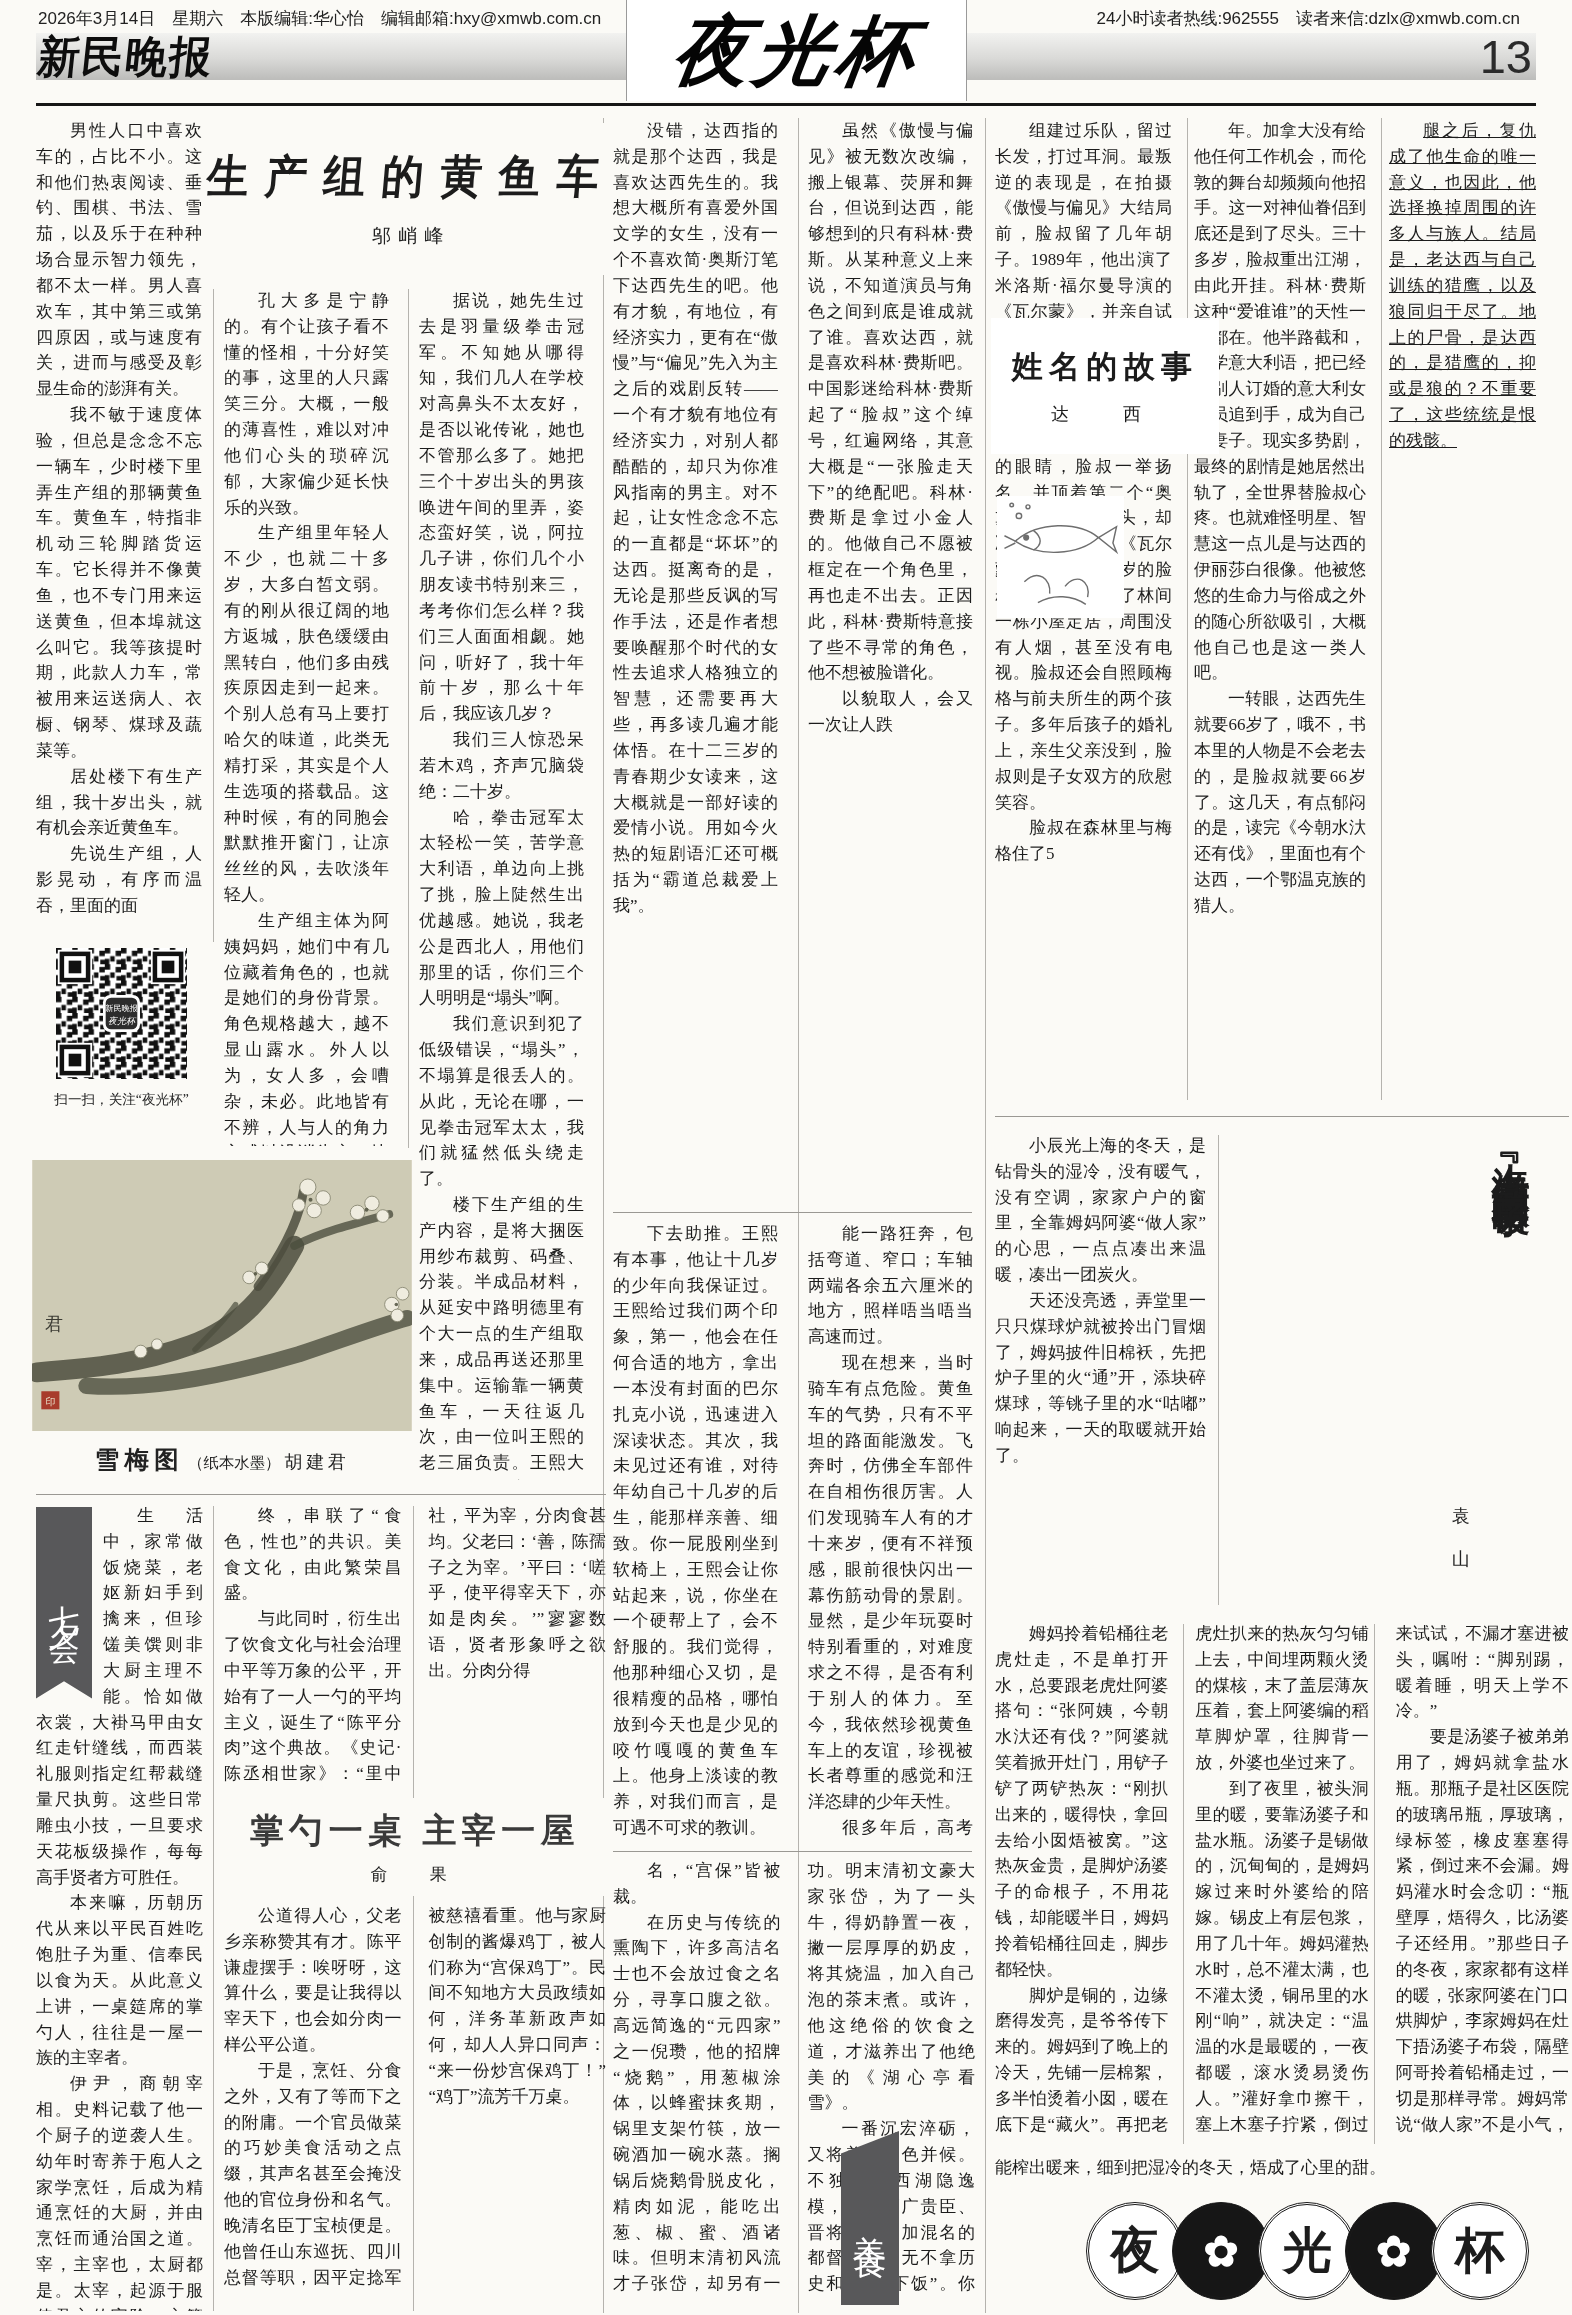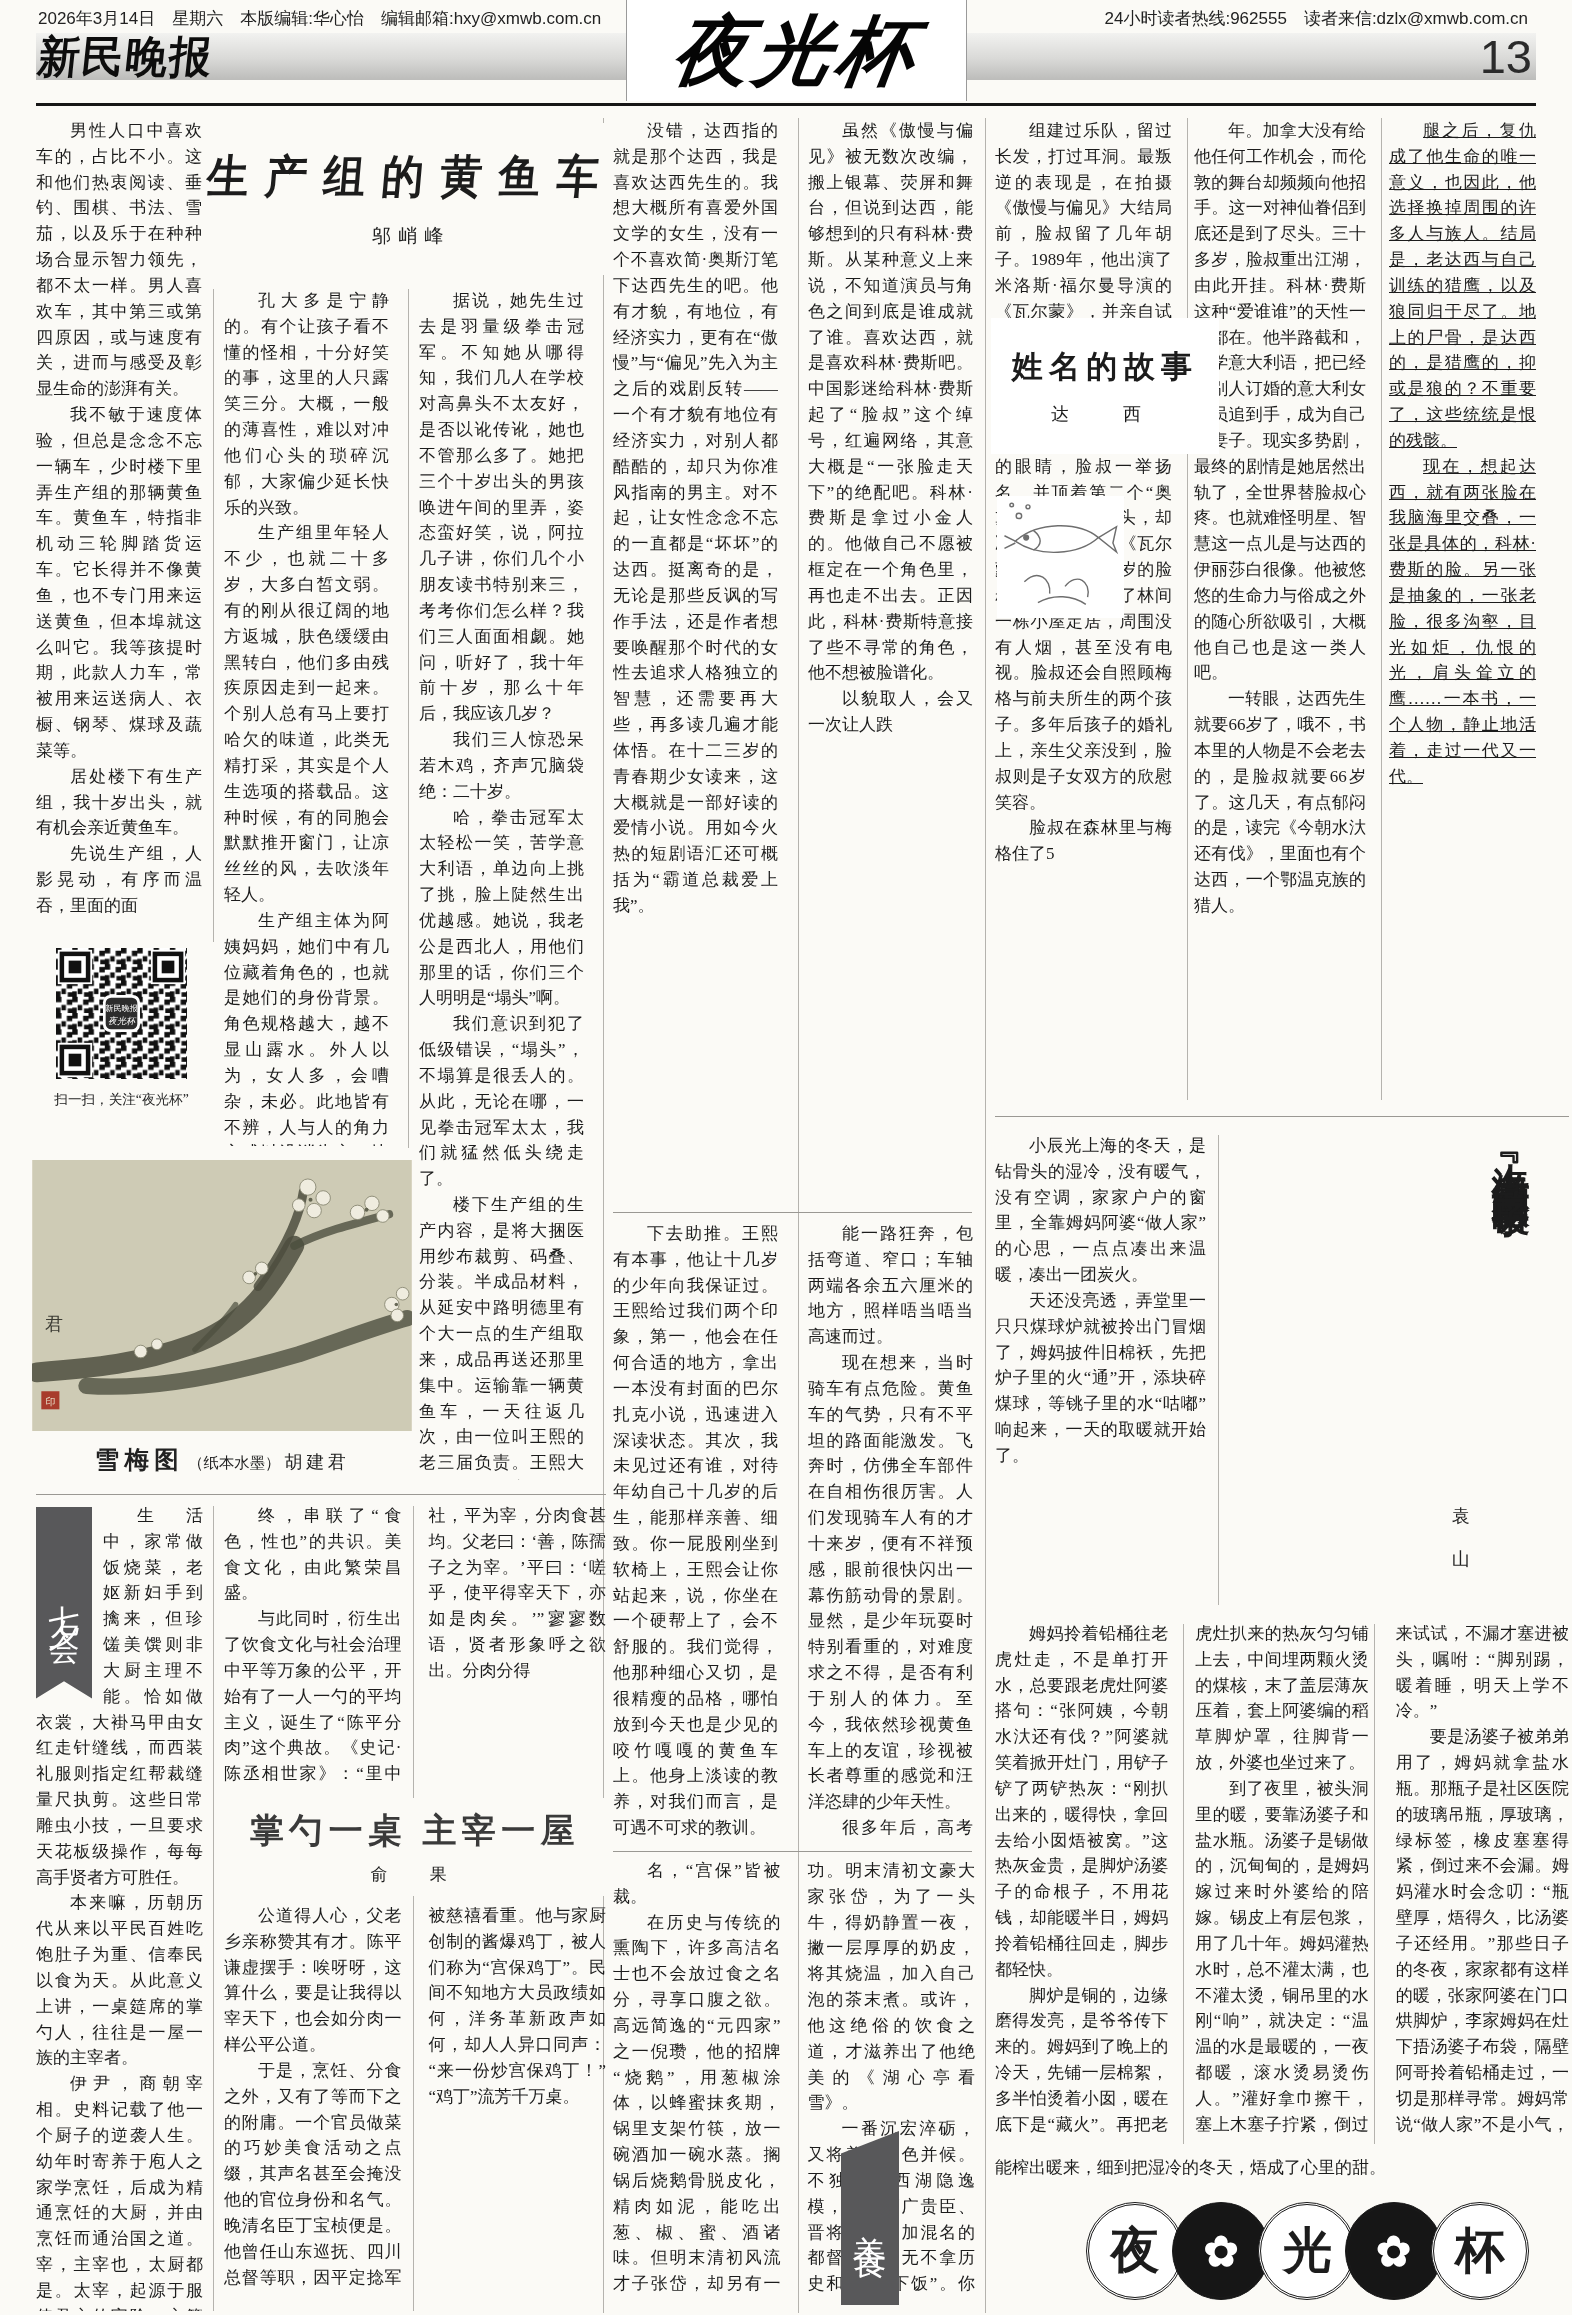--- a/index.html
+++ b/index.html
@@ -55,21 +55,21 @@
   .flogo{display:flex;align-items:center;}
   .fl-circle{width:92px;height:92px;border-radius:50%;border:3.6px double #1a1a1a;background:#fff;display:flex;align-items:center;justify-content:center;font-size:49px;font-weight:900;font-family:"DejaVu Serif",serif;margin-left:-11.8px;flex:0 0 auto;}
   .fl-circle:first-child{margin-left:0;}
   .fl-circle.dark{background:#161616;color:#fff;font-size:42px;}
   .lastline{font-size:17px;line-height:1.5;}
 </style>
 </head>
 <body>
 
 <div class="abs hdr-line" style="left:38px;">2026年3月14日　星期六　本版编辑:华心怡　编辑邮箱:hxy@xmwb.com.cn</div>
-<div class="abs hdr-line" style="right:44px;text-align:center;">24小时读者热线:962555　读者来信:dzlx@xmwb.com.cn</div>
+<div class="abs hdr-line" style="right:52px;text-align:center;">24小时读者热线:962555　读者来信:dzlx@xmwb.com.cn</div>
 <div class="abs hdr-band" style="left:36px;width:590px;"></div>
 <div class="abs hdr-band" style="left:965px;width:571px;"></div>
 <div class="abs nmwb-logo">新民晚报</div>
 <div class="abs masthead-box">
   <span class="masthead">夜光杯</span>
 </div>
 <div class="abs pagenum">13</div>
 <div class="abs hdr-rule"></div>
 
 <div class="abs vrule" style="left:213px;top:289px;height:653px;"></div>
@@ -209,21 +209,20 @@
 <div class="abs txt" style="left:995px;top:118px;width:177px;height:982px;">
     <p>组建过乐队，留过长发，打过耳洞。最叛逆的表现是，在拍摄《傲慢与偏见》大结局前，脸叔留了几年胡子。1989年，他出演了米洛斯·福尔曼导演的《瓦尔蒙》，并亲自试镜定下了这个角色。脸叔在片场遇到了梅格。梅格的父亲是第二代华裔，祖籍广东。身材娇小的梅格有一双小鹿般的眼睛，脸叔一举扬名，并顶着第二个“奥黛丽·赫本”的名头，却决定早早退隐。《瓦尔蒙》一拍完，29岁的脸叔与梅格恋爱到了林间一栋小屋定居，周围没有人烟，甚至没有电视。脸叔还会自照顾梅格与前夫所生的两个孩子。多年后孩子的婚礼上，亲生父亲没到，脸叔则是子女双方的欣慰笑容。</p>
     <p>脸叔在森林里与梅格住了5</p>
   </div>
 <div class="abs txt" style="left:1194px;top:118px;width:172px;height:982px;">
     <p>年。加拿大没有给他任何工作机会，而伦敦的舞台却频频向他招手。这一对神仙眷侣到底还是到了尽头。三十多岁，脸叔重出江湖，由此开挂。科林·费斯这种“爱谁谁”的天性一直都在。他半路截和，苦学意大利语，把已经与别人订婚的意大利女演员追到手，成为自己的妻子。现实多势剧，最终的剧情是她居然出轨了，全世界替脸叔心疼。也就难怪明星、智慧这一点儿是与达西的伊丽莎白很像。他被悠悠的生命力与俗成之外的随心所欲吸引，大概他自己也是这一类人吧。</p>
     <p>一转眼，达西先生就要66岁了，哦不，书本里的人物是不会老去的，是脸叔就要66岁了。这几天，有点郁闷的是，读完《今朝水汏还有伐》，里面也有个达西，一个鄂温克族的猎人。</p>
   </div>
 <div class="abs txt" style="left:1389px;top:118px;width:147px;height:982px;text-decoration:underline;">
     <p>腿之后，复仇成了他生命的唯一意义，也因此，他选择换掉周围的许多人与族人。结局是，老达西与自己训练的猎鹰，以及狼同归于尽了。地上的尸骨，是达西的，是猎鹰的，抑或是狼的？不重要了，这些统统是恨的残骸。</p>
-    <p>现在，想起达西，就有两张脸在我脑海里交叠，一张是具体的，科林·费斯的脸。另一张是抽象的，一张老脸，很多沟壑，目光如炬，仇恨的光，肩头耸立的鹰……一本书，一个人物，静止地活着，走过一代又一代。</p>
   </div>
 <div class="abs b-head" style="left:991px;top:318px;width:228px;height:136px;text-align:right;">
   <div class="b-title">姓名的故事</div>
   <div class="b-byline">达　西</div>
 </div>
 <div class="abs" style="left:997px;top:496px;width:127px;height:122px;background:#fff;">
   <svg width="127" height="122" viewBox="0 0 140 135">
     <g stroke="#6e6e6e" fill="none" stroke-width="1.6">
       <path d="M20,50 C45,28 90,28 112,46 C90,66 45,68 20,50 Z"></path>
       <path d="M112,46 L132,34 L128,52 L132,62 Z"></path>

